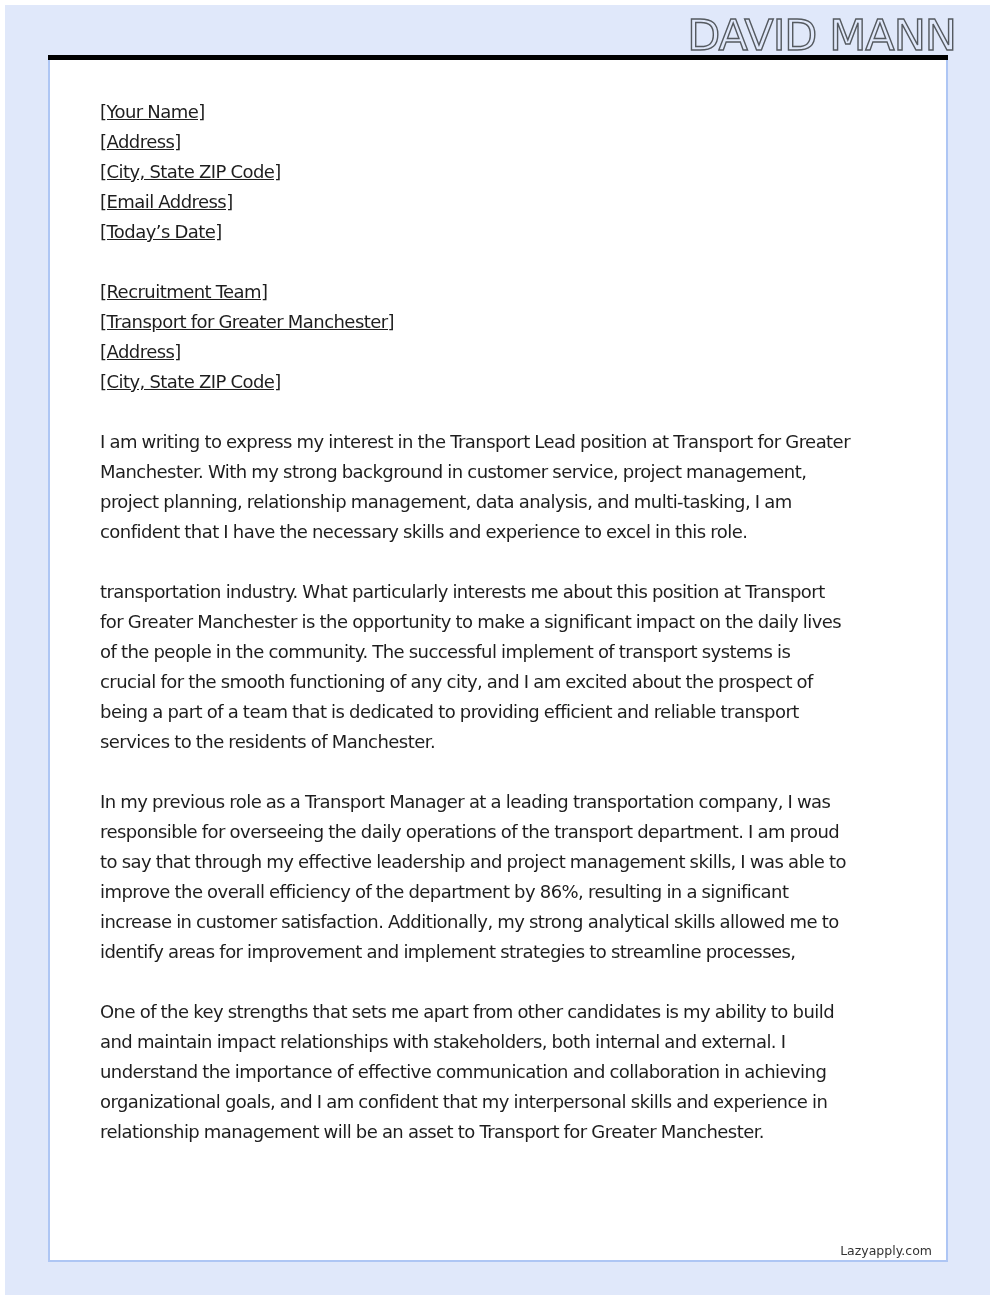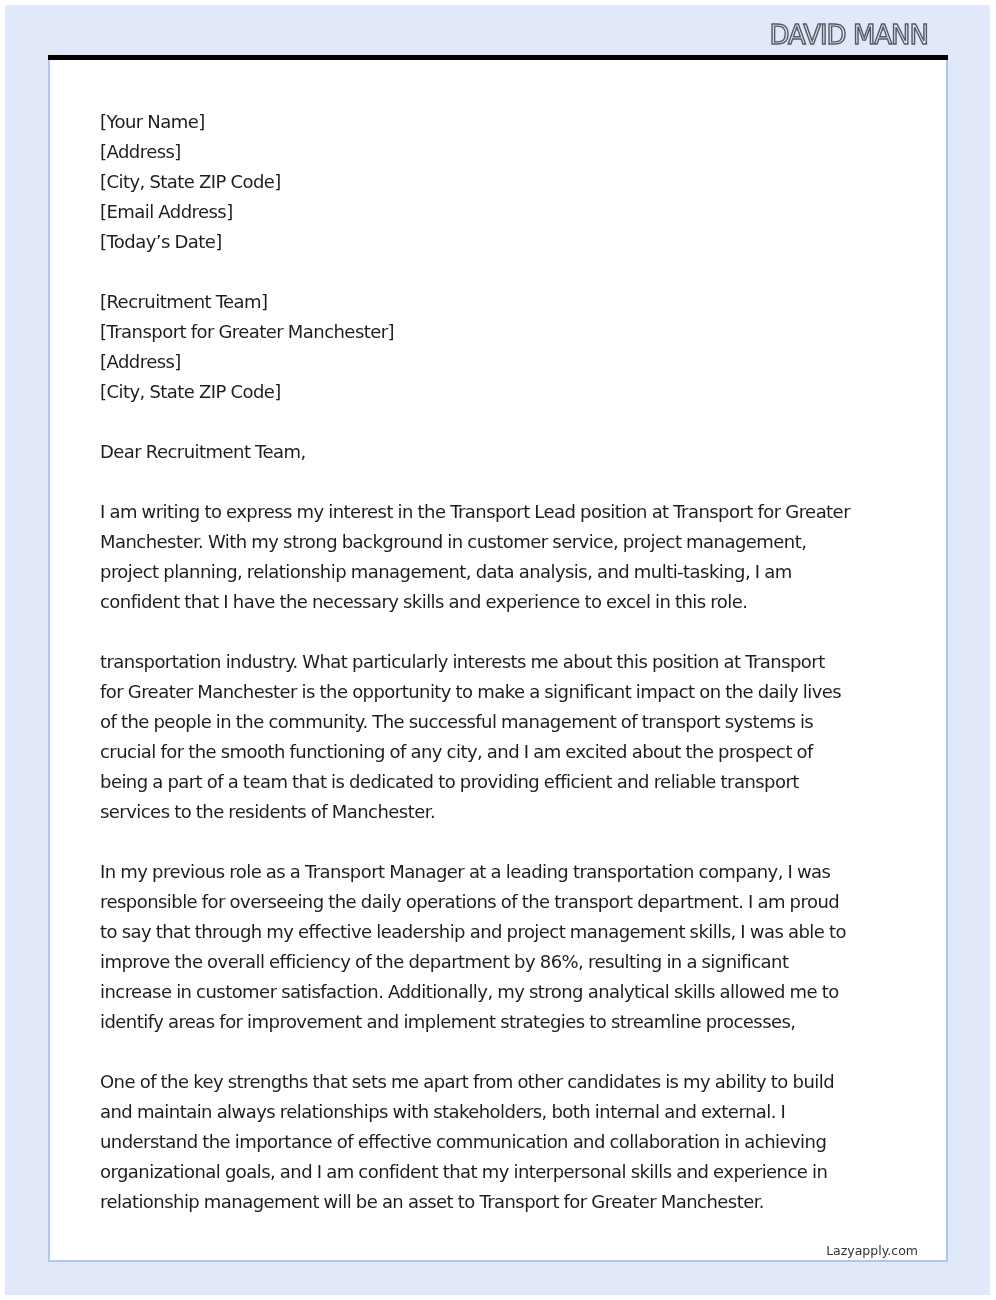--- a/index.html
+++ b/index.html
@@ -17,24 +17,24 @@
     .page-bg {
       position: absolute;
       left: 5px;
       top: 5px;
       width: 985px;
       height: 1290px;
       background: #e0e8fa;
     }
     .name-header {
       position: absolute;
-      right: 68px;
+      right: 40px;
       top: 12px;
       font-family: "DejaVu Sans", sans-serif;
-      font-size: 26px;
+      font-size: 43px;
       letter-spacing: -1px;
       color: #e0e8fa;
       -webkit-text-stroke: 1.4px #555a60;
       line-height: 46px;
       white-space: nowrap;
       margin-left: 28px;
     }
     .header-rule {
       position: absolute;
       left: 48px;
@@ -49,21 +49,21 @@
       top: 60px;
       width: 896px;
       height: 1200px;
       background: #ffffff;
       border-left: 2px solid #aec6f4;
       border-right: 2px solid #aec6f4;
       border-bottom: 2px solid #aec6f4;
     }
     .watermark {
       position: absolute;
-      right: 28px;
+      right: 14px;
       bottom: 0px;
       font-family: "DejaVu Sans", sans-serif;
       font-size: 12.5px;
       color: #333;
       line-height: 18px;
     }
     .letter {
       position: absolute;
       left: 100px;
       top: 97px;
@@ -76,21 +76,22 @@
       color: #1e1e1e;
     }
     .letter .line {
       display: block;
       white-space: nowrap;
     }
     .letter .para {
       margin: 0 0 30px 0;
     }
     .letter .block {
-      margin: 10px 0 30px 0;
+      margin: 0 0 30px 0;
+      text-decoration: underline;
     }
   </style>
 </head>
 <body>
 
 <div class="page-bg"></div>
 
 <div class="name-header">DAVID MANN</div>
 <div class="header-rule"></div>
 
@@ -107,49 +108,46 @@
     <span class="line">[Today’s Date]</span>
   </div>
 
   <div class="block">
     <span class="line">[Recruitment Team]</span>
     <span class="line">[Transport for Greater Manchester]</span>
     <span class="line">[Address]</span>
     <span class="line">[City, State ZIP Code]</span>
   </div>
 
-  <div class="block">
-    <span class="line">Dear Recruitment Team,</span>
-  </div>
 
   <div class="para">
     <span class="line">I am writing to express my interest in the Transport Lead position at Transport for Greater</span>
     <span class="line">Manchester. With my strong background in customer service, project management,</span>
     <span class="line">project planning, relationship management, data analysis, and multi-tasking, I am</span>
     <span class="line">confident that I have the necessary skills and experience to excel in this role.</span>
   </div>
 
   <div class="para">
     <span class="line">transportation industry. What particularly interests me about this position at Transport</span>
     <span class="line">for Greater Manchester is the opportunity to make a significant impact on the daily lives</span>
-    <span class="line">of the people in the community. The successful management of transport systems is</span>
+    <span class="line">of the people in the community. The successful implement of transport systems is</span>
     <span class="line">crucial for the smooth functioning of any city, and I am excited about the prospect of</span>
     <span class="line">being a part of a team that is dedicated to providing efficient and reliable transport</span>
     <span class="line">services to the residents of Manchester.</span>
   </div>
 
   <div class="para">
     <span class="line">In my previous role as a Transport Manager at a leading transportation company, I was</span>
     <span class="line">responsible for overseeing the daily operations of the transport department. I am proud</span>
     <span class="line">to say that through my effective leadership and project management skills, I was able to</span>
     <span class="line">improve the overall efficiency of the department by 86%, resulting in a significant</span>
     <span class="line">increase in customer satisfaction. Additionally, my strong analytical skills allowed me to</span>
     <span class="line">identify areas for improvement and implement strategies to streamline processes,</span>
   </div>
 
   <div class="para">
     <span class="line">One of the key strengths that sets me apart from other candidates is my ability to build</span>
-    <span class="line">and maintain always relationships with stakeholders, both internal and external. I</span>
+    <span class="line">and maintain impact relationships with stakeholders, both internal and external. I</span>
     <span class="line">understand the importance of effective communication and collaboration in achieving</span>
     <span class="line">organizational goals, and I am confident that my interpersonal skills and experience in</span>
     <span class="line">relationship management will be an asset to Transport for Greater Manchester.</span>
   </div>
 </div>
 
 </body></html>

